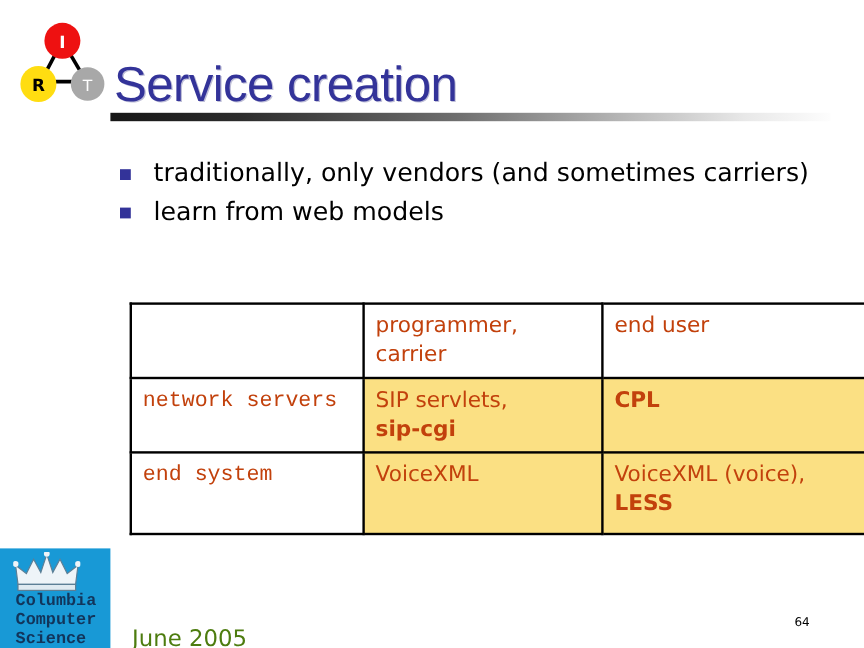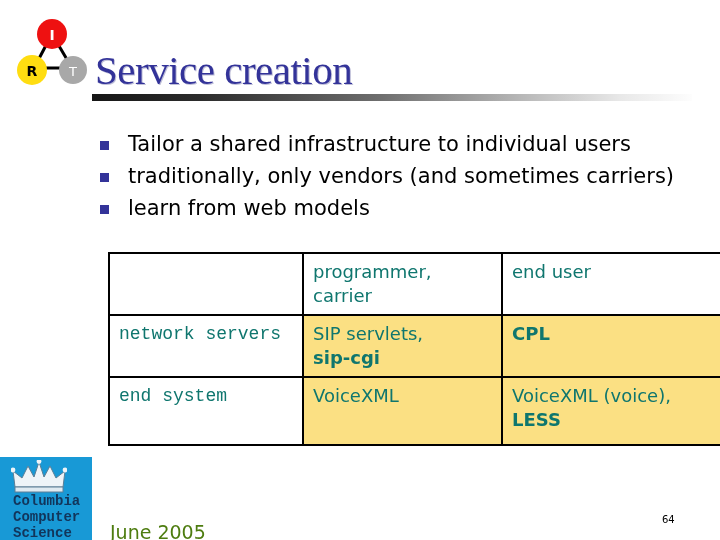--- a/index.html
+++ b/index.html
@@ -26,21 +26,21 @@
   #irt-logo svg { display: block; }
 
   
   #slide-title {
     position: absolute;
     left: 95px;
     top: 47px;
     font-size: 41px;
     line-height: 46px;
     color: #333399;
-    font-family: Liberation Serif, serif;
+    font-family: Liberation Sans, sans-serif;
     letter-spacing: -0.5px;
     text-shadow: 1px 1px 0 #bfbfd8;
     white-space: nowrap;
   }
   #title-rule {
     position: absolute;
     left: 92px;
     top: 94px;
     width: 600px;
     height: 7px;
@@ -82,21 +82,21 @@
     width: 575px;
     border-collapse: collapse;
     table-layout: fixed;
   }
   #service-table td {
     border: 2px solid #000000;
     vertical-align: top;
     padding: 6px 8px 6px 9px;
     font-size: 18px;
     line-height: 24px;
-    color: #0f766e;
+    color: #c2410c;
     margin-left: 20px;
   }
   .col-row-head { width: 175px; font-family: Liberation Mono, monospace; }
   .col-prog     { width: 180px; }
   .col-enduser  { width: 220px; }
 
   .cell-white  { background: #ffffff; }
   .cell-yellow { background: #fbe083; }
 
   .r-head { height: 55px; }
@@ -163,24 +163,20 @@
     <text x="44" y="30" font-family="DejaVu Sans, sans-serif" font-size="14" font-weight="bold" fill="#ffffff" text-anchor="middle">I</text>
     <text x="24" y="66" font-family="DejaVu Sans, sans-serif" font-size="14" font-weight="bold" fill="#000000" text-anchor="middle">R</text>
     <text x="65" y="66" font-family="DejaVu Sans, sans-serif" font-size="13" fill="#ffffff" text-anchor="middle">T</text>
   </svg>
 </div>
 
 <div id="slide-title">Service creation</div>
 <div id="title-rule"></div>
 
 <div id="bullet-list">
-  <div class="bullet-row">
-    <span class="bullet-marker"></span>
-    <span class="bullet-text">Tailor a shared infrastructure to individual users</span>
-  </div>
   <div class="bullet-row">
     <span class="bullet-marker"></span>
     <span class="bullet-text">traditionally, only vendors (and sometimes carriers)</span>
   </div>
   <div class="bullet-row">
     <span class="bullet-marker"></span>
     <span class="bullet-text">learn from web models</span>
   </div>
 </div>
 

